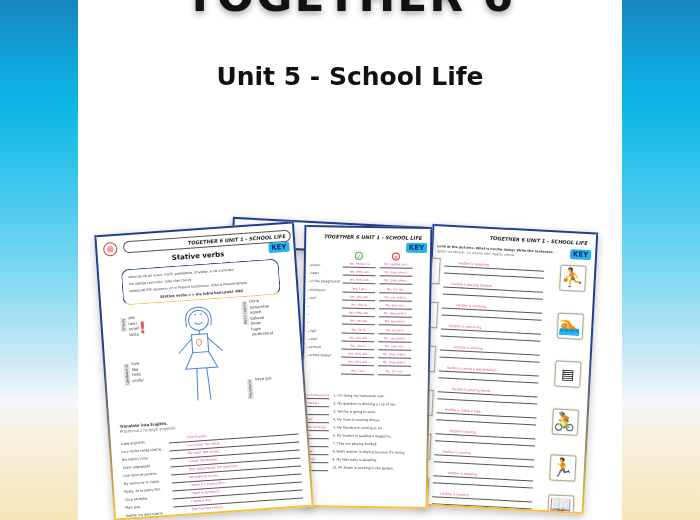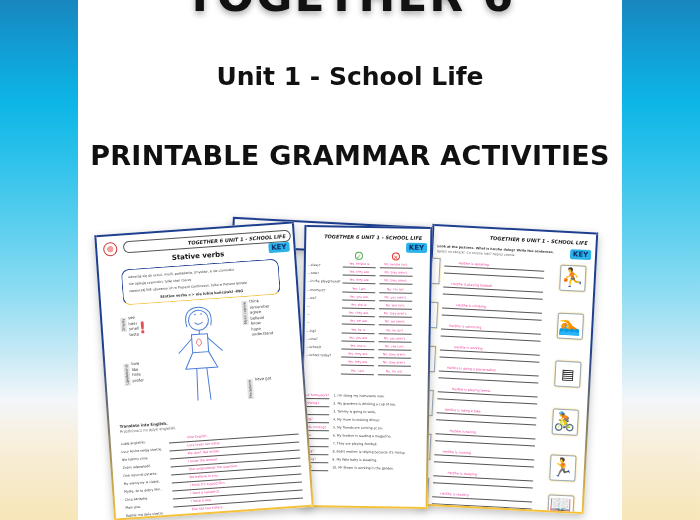--- a/index.html
+++ b/index.html
@@ -64,22 +64,21 @@
     position:absolute; border:1px solid #1e3f8f; border-radius:8px;
     border-bottom-color:#f5c23a;
   }
   .check { position:absolute; width:8px; height:8px; border-radius:50%; font-size:6px; text-align:center; line-height:8px; font-weight:bold; }
 </style>
 </head>
 <body>
 
 <div class="panel">
   <div class="top-title">TOGETHER 6</div>
-  <div class="subtitle">Unit 1 - School Life</div>
-  <div class="headline">PRINTABLE GRAMMAR ACTIVITIES</div>
+  <div class="subtitle">Unit 5 - School Life</div>
 </div>
 
 <div class="sheet-back sheet"></div>
 
 <div class="sheet sheet-right">
   <div class="hdr-bar" style="right:4px;top:4px;width:110px;border:none;">TOGETHER 6 UNIT 1 - SCHOOL LIFE</div>
   <div class="key-badge" style="right:4px;top:16px;">KEY</div>
   <div class="tiny" style="position:absolute;left:4px;top:18px;font-weight:bold;">Look at the pictures. What is he/she doing? Write the sentences.</div>
   <div class="tiny" style="position:absolute;left:4px;top:23px;color:#666;">Spójrz na obrazki. Co on/ona robi? Napisz zdania.</div>
   <div id="right-answers">

